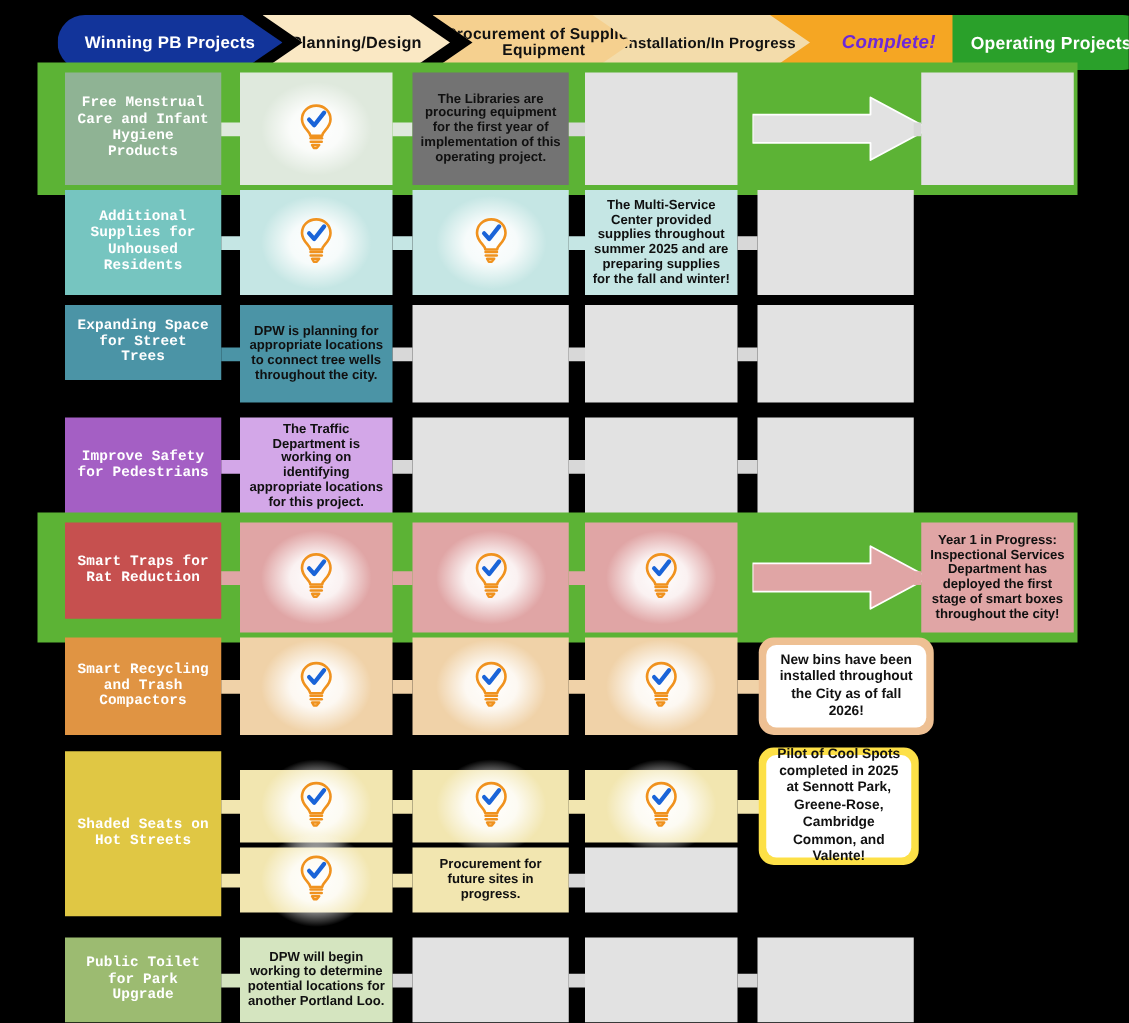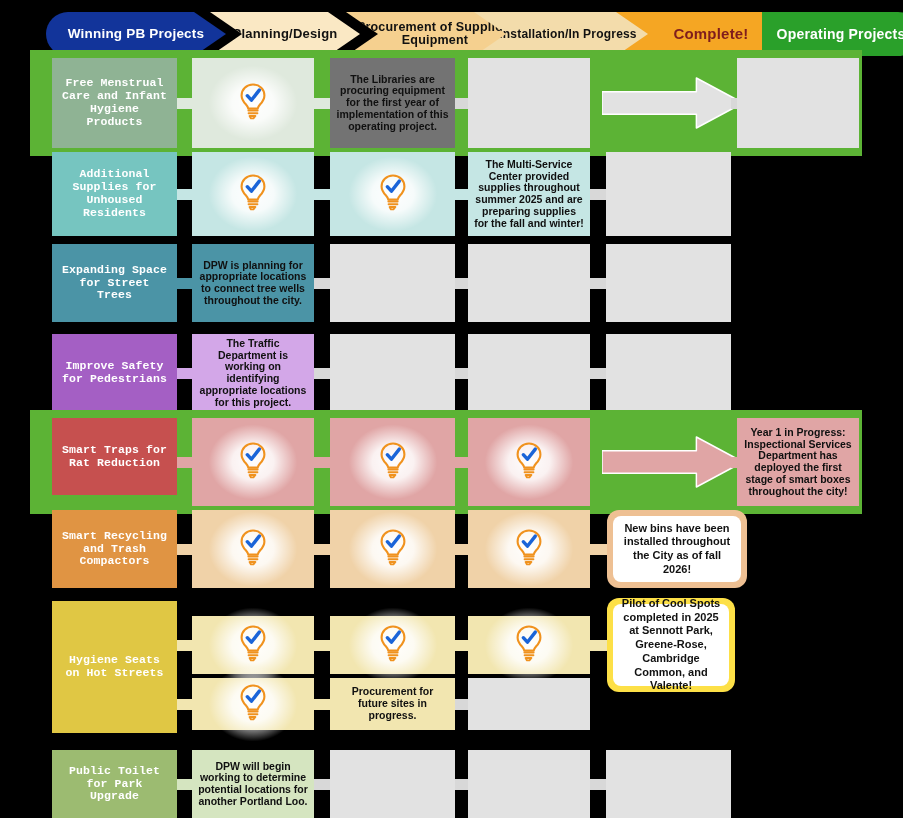--- a/index.html
+++ b/index.html
@@ -28,23 +28,23 @@
           font-size: 13.5px; }
   .st-2 { left: 164px; width: 150px; background: #fae8c4; color: #111111;
           clip-path: polygon(0 0, 118px 0, 150px 50%, 118px 100%, 0 100%, 32px 50%);
           font-size: 13px; }
   .st-3 { left: 300px; width: 178px; background: #f5d08f; color: #111111;
           clip-path: polygon(0 0, 146px 0, 178px 50%, 146px 100%, 0 100%, 32px 50%);
           font-size: 12.5px; }
   .st-4 { left: 428px; width: 188px; background: #f3dcab; color: #111111;
           clip-path: polygon(0 0, 156px 0, 188px 50%, 156px 100%, 0 100%, 32px 50%);
           font-size: 12px; }
-  .st-5 { left: 570px; width: 190px; background: #f5a623; color: #7f1d1d;
+  .st-5 { left: 570px; width: 190px; background: #f5a623; color: #6d28d9;
           clip-path: polygon(0 0, 158px 0, 190px 50%, 158px 100%, 0 100%, 32px 50%);
-          font-size: 15px; }
+          font-size: 15px; font-style: italic; }
   .st-6 { left: 716px; width: 158px; background: #2aa02a; color: #ffffff;
           border-radius: 0 22px 22px 0;
           clip-path: polygon(0 0, 126px 0, 158px 0, 158px 100%, 126px 100%, 0 100%, 0 100%);
           font-size: 14px; }
   .st-6-round { border-radius: 0 22px 22px 0; clip-path: none; }
 
   
   .row { position: absolute; left: 0; }
   .band {
     position: absolute; left: 30px; width: 832px;
@@ -183,21 +183,21 @@
   </svg></span>
         </div>
         <div class="conn" style="left:455px;top:189px;width:13px;background:#c5e6e4;"></div>
         <div class="cell text-cell" style="left:468px;top:152px;width:122px;height:84px;background:#c5e6e4;position:absolute;overflow:visible;pointer-events:auto;">
           <span>The Multi-Service Center provided supplies throughout summer 2025 and are preparing supplies for the fall and winter!</span>
         </div>
         <div class="conn" style="left:590px;top:189px;width:16px;background:#d8d8d8;"></div>
         <div class="cell empty-cell" style="left:606px;top:152px;width:125px;height:84px;background:#e2e2e2;position:absolute;overflow:visible;pointer-events:auto;"></div>
       </div>
       <div class="row" style="left: 0px; top: 0px; width: 903px; height: 818px; position: absolute; pointer-events: none;">
-        <div class="cell label-cell" style="left:52px;top:244px;width:125px;height:78px;background:#4b94a6;pointer-events:auto;justify-content:center;">
+        <div class="cell label-cell" style="left:52px;top:244px;width:125px;height:60px;background:#4b94a6;pointer-events:auto;justify-content:center;">
       <span>Expanding Space for Street Trees</span>
         </div>
         <div class="conn" style="left:177px;top:278px;width:15px;background:#4b94a6;"></div>
         <div class="cell text-cell" style="left:192px;top:244px;width:122px;height:78px;background:#4b94a6;position:absolute;overflow:visible;pointer-events:auto;">
           <span>DPW is planning for appropriate locations to connect tree wells throughout the city.</span>
         </div>
         <div class="conn" style="left:314px;top:278px;width:16px;background:#d8d8d8;"></div>
         <div class="cell empty-cell" style="left:330px;top:244px;width:125px;height:78px;background:#e2e2e2;position:absolute;overflow:visible;pointer-events:auto;"></div>
         <div class="conn" style="left:455px;top:278px;width:13px;background:#d8d8d8;"></div>
         <div class="cell empty-cell" style="left:468px;top:244px;width:122px;height:78px;background:#e2e2e2;position:absolute;overflow:visible;pointer-events:auto;"></div>
@@ -322,21 +322,21 @@
     <path d="M10.3 14.7 L 14.4 19.2 L 22.3 9.1" fill="none" stroke="#1a64d8" stroke-width="3.4" stroke-linecap="round" stroke-linejoin="round"></path>
   </svg></span>
         </div>
         <div class="conn" style="left:590px;top:544px;width:22px;background:#f0d2a8;"></div>
         <div class="callout" style="left:607px;top:510px;width:140px;height:78px;background:#eec093;pointer-events:auto;">
       <div class="callout-inner">New bins have been installed throughout the City as of fall 2026!</div>
         </div>
       </div>
       <div class="row" style="left: 0px; top: 0px; width: 903px; height: 818px; position: absolute; pointer-events: none;">
         <div class="cell label-cell" style="left:52px;top:601px;width:125px;height:132px;background:#e0c744;pointer-events:auto;">
-      <span>Hygiene Seats on Hot Streets</span>
+      <span>Shaded Seats on Hot Streets</span>
         </div>
         <div class="conn" style="left:177px;top:640px;width:15px;background:#f2e6b0;"></div>
         <div class="cell icon-cell" style="left:192px;top:616px;width:122px;height:58px;background:#f2e6b0;position:absolute;overflow:visible;pointer-events:auto;">
           <div class="glow" style="background:radial-gradient(ellipse at center, rgba(255,255,255,.98) 0%, rgba(255,255,255,.85) 32%, rgba(255,255,255,0) 68%);"></div>
           <span class="bulb">
   <svg width="32" height="40" viewBox="0 0 32 40">
     <path d="M16 3.5 C 9.3 3.5 4.6 8.4 4.6 14.4 C 4.6 18.4 6.7 21 8.8 23.3
              C 10.2 24.9 11.1 26 11.3 27.6 L 20.7 27.6 C 20.9 26 21.8 24.9 23.2 23.3
              C 25.3 21 27.4 18.4 27.4 14.4 C 27.4 8.4 22.7 3.5 16 3.5 Z" fill="none" stroke="#f0921e" stroke-width="2.1" stroke-linejoin="round"></path>
     <path d="M11.4 29.6 L 20.6 29.6" stroke="#f0921e" stroke-width="2" stroke-linecap="round"></path>

